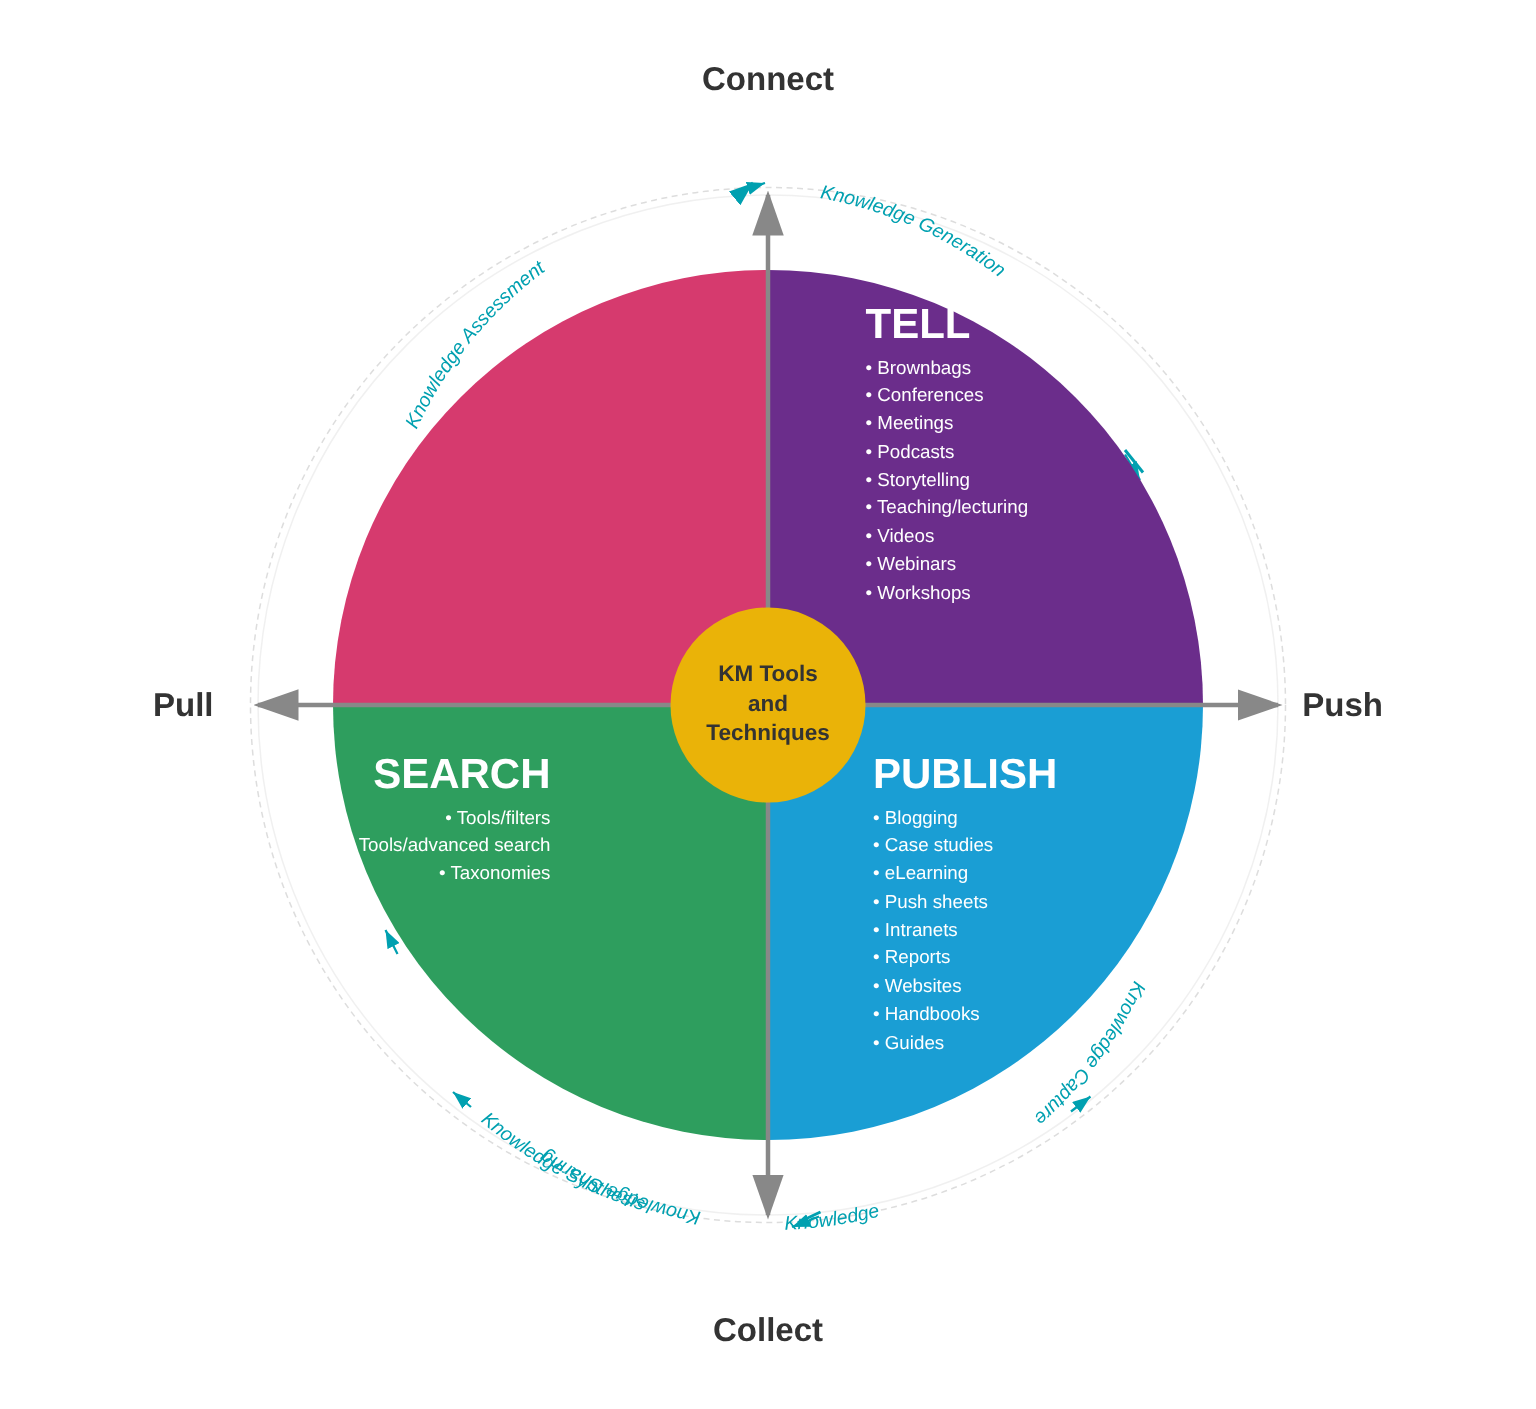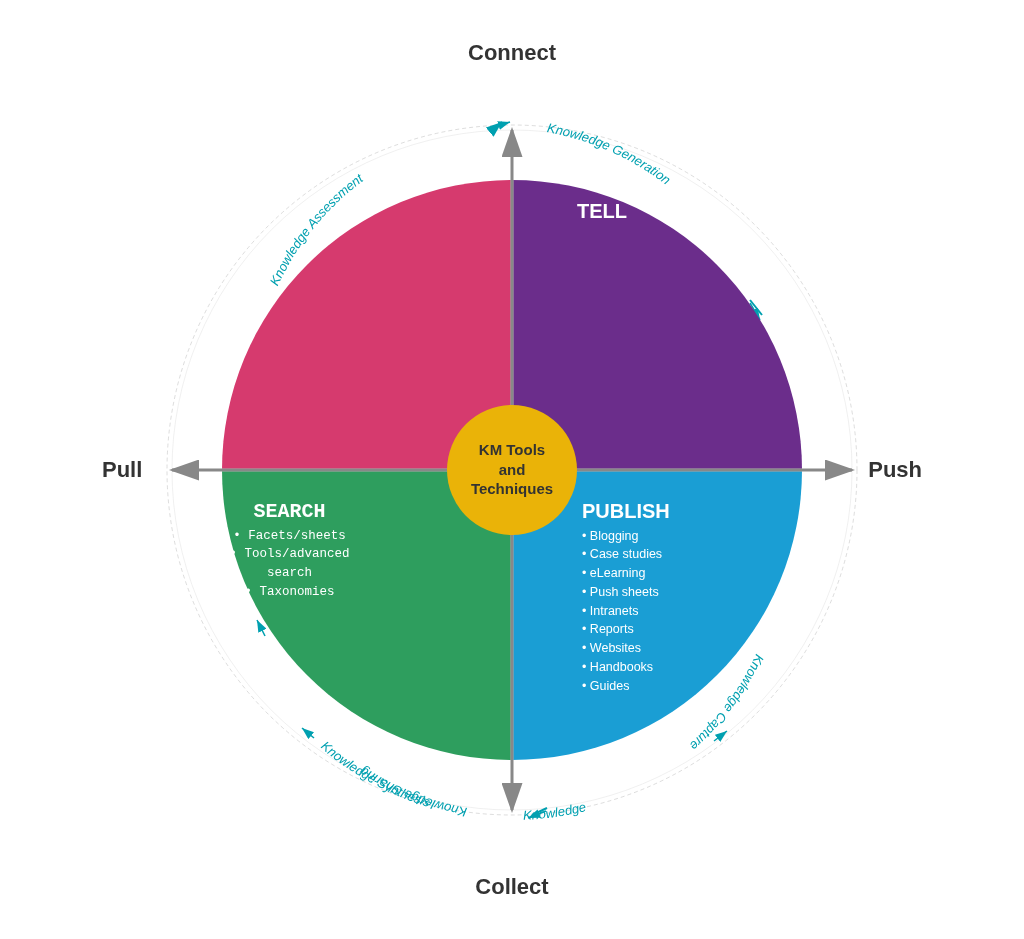--- a/index.html
+++ b/index.html
@@ -47,21 +47,21 @@
     }
 
     
     .quadrant-content {
       position: absolute;
       z-index: 10;
       color: white;
     }
 
     .quadrant-content h2 {
-      font-size: 20px;
+      font-size: 28px;
       font-weight: 900;
       margin-bottom: 4px;
     }
 
     .quadrant-content ul {
       list-style: none;
       font-size: 12.5px;
       line-height: 1.5;
     }
 
@@ -88,23 +88,22 @@
       text-align: left;
       padding: 20px 10px 10px 15px;
     }
 
     
     .search-content {
       top: 50%;
       left: 50%;
       transform: translate(-320px, 20px);
       width: 185px;
-      text-align: center;
+      text-align: right;
       padding: 10px 10px 10px 20px;
-      font-family: Liberation Mono, monospace;
     }
 
     
     .publish-content {
       top: 50%;
       left: 50%;
       transform: translate(55px, 20px);
       width: 200px;
       text-align: left;
       padding: 10px 10px 10px 15px;
@@ -240,26 +239,37 @@
     </defs>
 
     <line x1="50" y1="390" x2="730" y2="390" stroke="#888" stroke-width="3" marker-start="url(#arr-gray-rev)" marker-end="url(#arr-gray)"></line>
 
     <line x1="390" y1="50" x2="390" y2="730" stroke="#888" stroke-width="3" marker-start="url(#arr-gray-rev)" marker-end="url(#arr-gray)"></line>
   </svg>
 
 
   <div class="quadrant-content tell-content">
     <h2>TELL</h2>
+    <ul>
+      <li>Brownbags</li>
+      <li>Conferences</li>
+      <li>Meetings</li>
+      <li>Podcasts</li>
+      <li>Storytelling</li>
+      <li>Teaching/lecturing</li>
+      <li>Videos</li>
+      <li>Webinars</li>
+      <li>Workshops</li>
+    </ul>
   </div>
 
   <div class="quadrant-content search-content">
     <h2>SEARCH</h2>
     <ul>
-      <li>Facets/sheets</li>
+      <li>Tools/filters</li>
       <li>Tools/advanced search</li>
       <li>Taxonomies</li>
     </ul>
   </div>
 
   <div class="quadrant-content publish-content">
     <h2>PUBLISH</h2>
     <ul>
       <li>Blogging</li>
       <li>Case studies</li>

